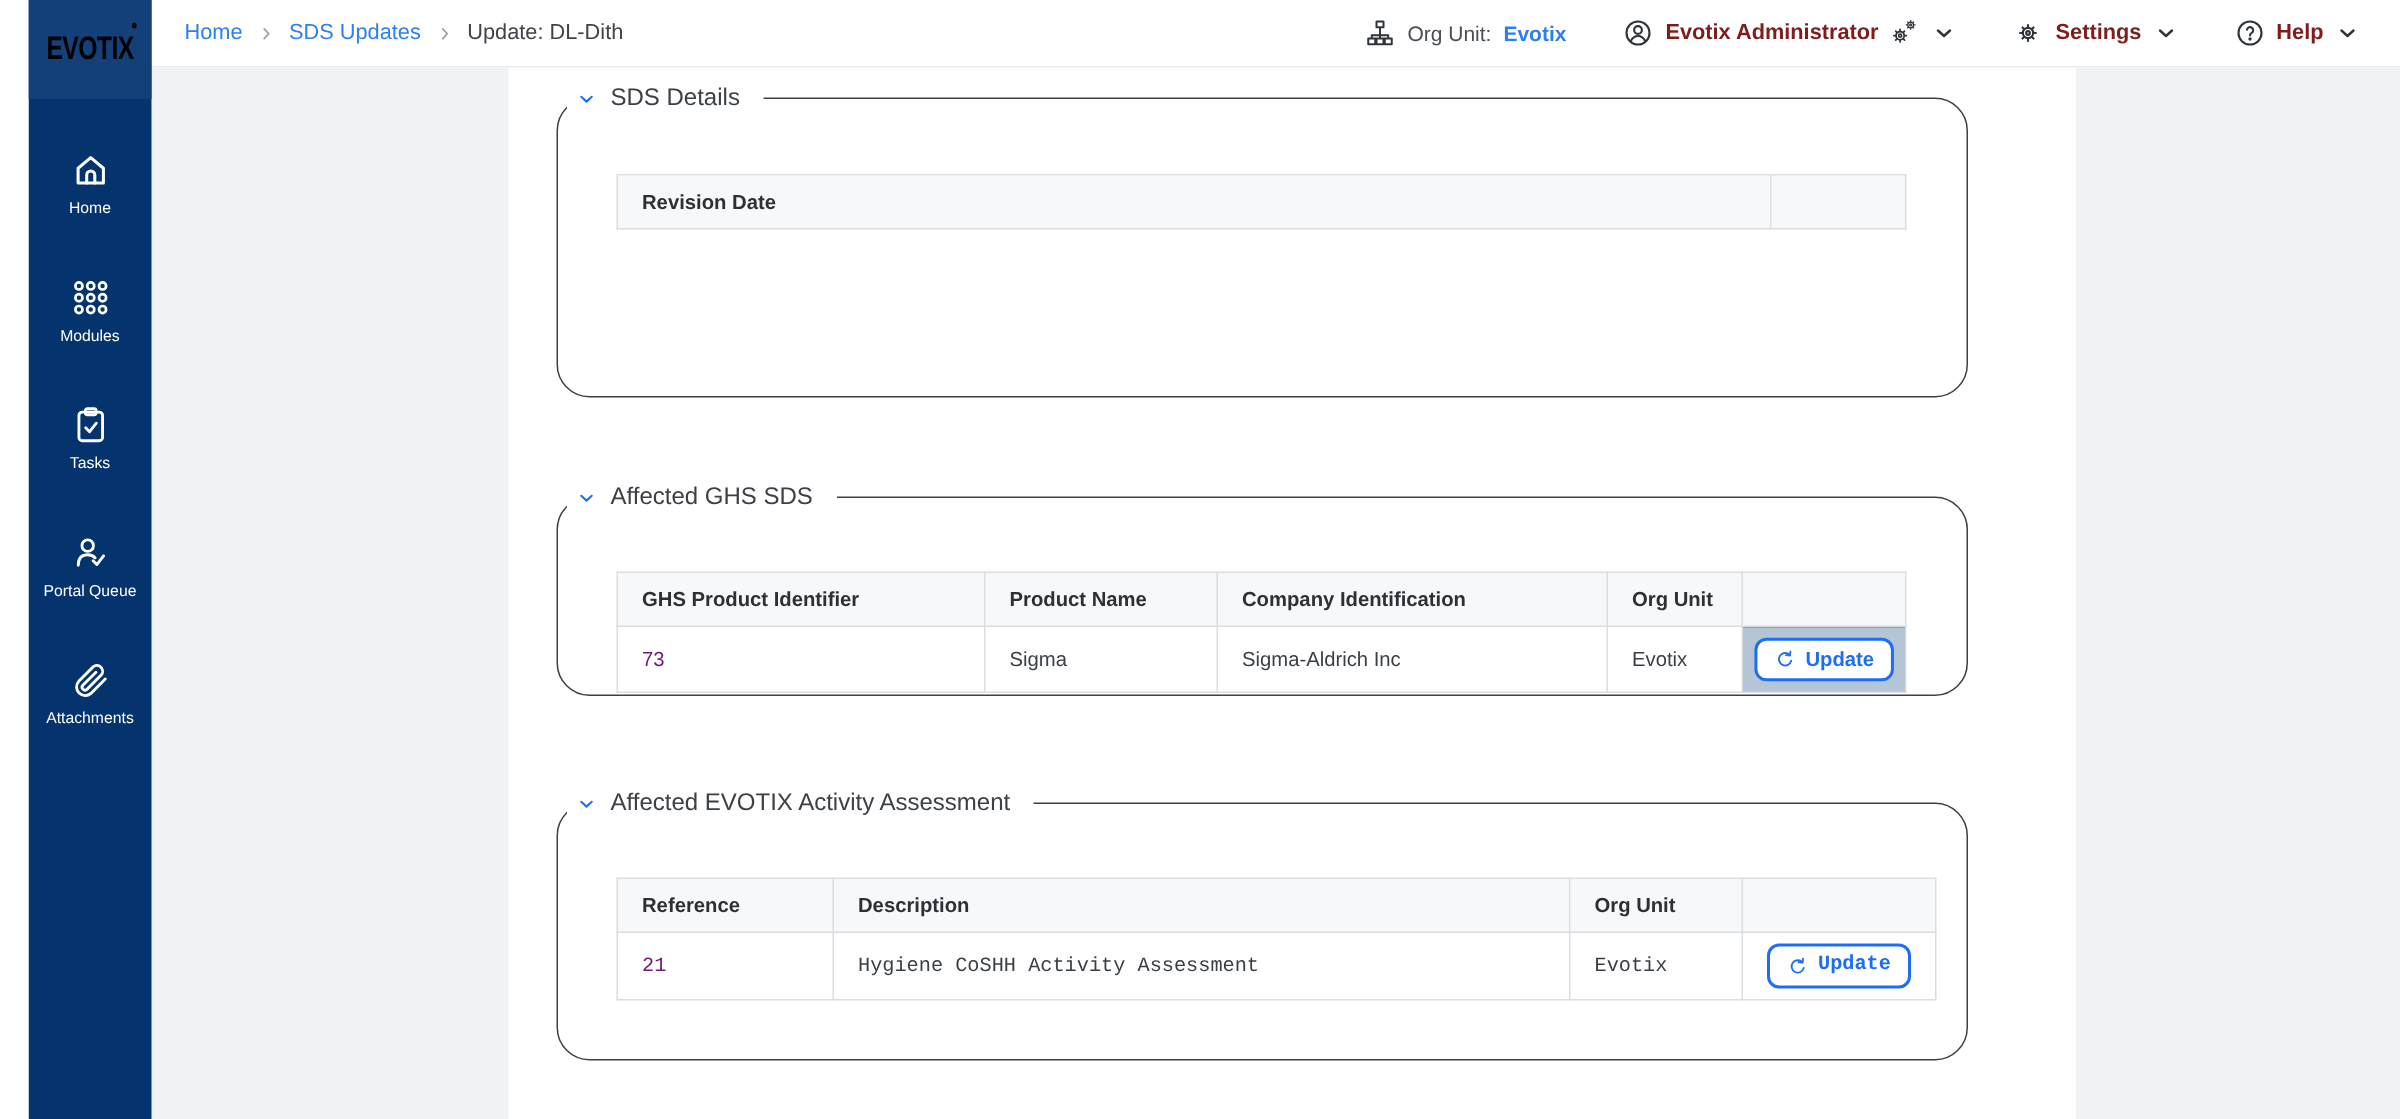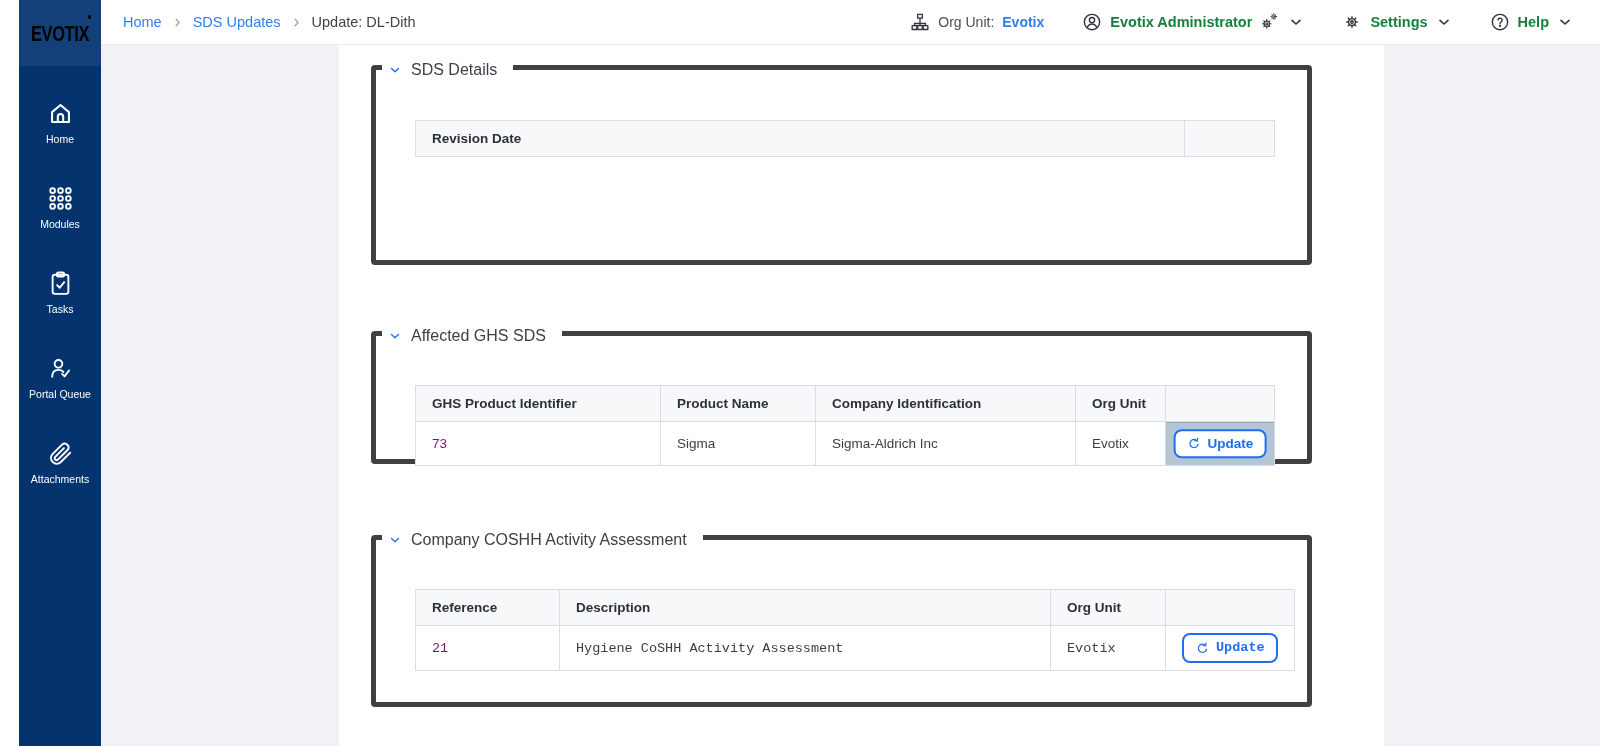--- a/index.html
+++ b/index.html
@@ -24,29 +24,29 @@
   .crumb-link { color:#2d7ff0; text-decoration:none; font-weight:500; cursor:pointer; }
   .crumb-current { color:#3f444a; }
   .crumb-sep { width:13px; height:13px; color:#9aa1a8; }
   .topbar-right { display:flex; align-items:center; }
   .hgroup { display:flex; align-items:center; gap:8px; margin-left:38px; cursor:pointer; }
   .hgroup:first-child { margin-left:0; }
   .h-ic { width:20px; height:20px; color:#2f353b; }
   .h-ic-sm { width:16px; height:16px; color:#2f353b; }
   .h-label { font-size:14px; color:#4a5056; }
   .h-link { font-size:14px; font-weight:600; color:#2d7ff0; text-decoration:none; }
-  .h-bold { font-size:14.5px; font-weight:700; color:#15803d; }
+  .h-bold { font-size:14.5px; font-weight:700; color:#7f1d1d; }
 
   
   .main { position:absolute; left:82px; top:45px; width:1518px; height:701px; background:#fff; overflow:hidden; }
   .gray-left  { position:absolute; left:0; top:0; width:238px; height:701px; background:#f0f2f5; }
   .gray-right { position:absolute; left:1283px; top:0; width:235px; height:701px; background:#f0f2f5; }
   .content { position:absolute; left:270px; top:0; width:941px; }
 
-  .panel { position:relative; border:5px solid #404040; border-radius:4px; background:#fff; }
+  .panel { position:relative; border:1px solid #404040; border-radius:22px; background:#fff; }
   .p1 { margin-top:20px; height:200px; }
   .p2 { margin-top:66px; height:133px; }
   .p3 { margin-top:71px; height:172px; }
   .legend { position:absolute; top:-11px; left:6px; background:#fff; display:flex; align-items:center; gap:9px;
             padding:0 16px 0 6px; height:22px; }
   .chev-blue { width:14px; height:14px; color:#1f6ff2; cursor:pointer; }
   .sec-title { font-size:16px; font-weight:500; color:#3c4147; white-space:nowrap; }
 
   table.grid-table { border-collapse:collapse; table-layout:fixed; background:#fff; font-size:13.5px; color:#3a3f45;
                      border:1px solid #b4b9c0; }
@@ -311,21 +311,21 @@
             </tr>
           </tbody>
         </table>
       </section>
 
       <section class="panel p3">
         <div class="legend">
           <svg class="chev-blue" viewBox="0 0 24 24">
               <use href="#chev"></use>
             </svg>
-          <span class="sec-title">Company COSHH Activity Assessment</span>
+          <span class="sec-title">Affected EVOTIX Activity Assessment</span>
         </div>
         <table class="grid-table t3">
           <colgroup>
               <col style="width:144px">
               <col style="width:491px">
               <col style="width:115px">
               <col style="width:109px">
             </colgroup>
           <thead>
             <tr>

